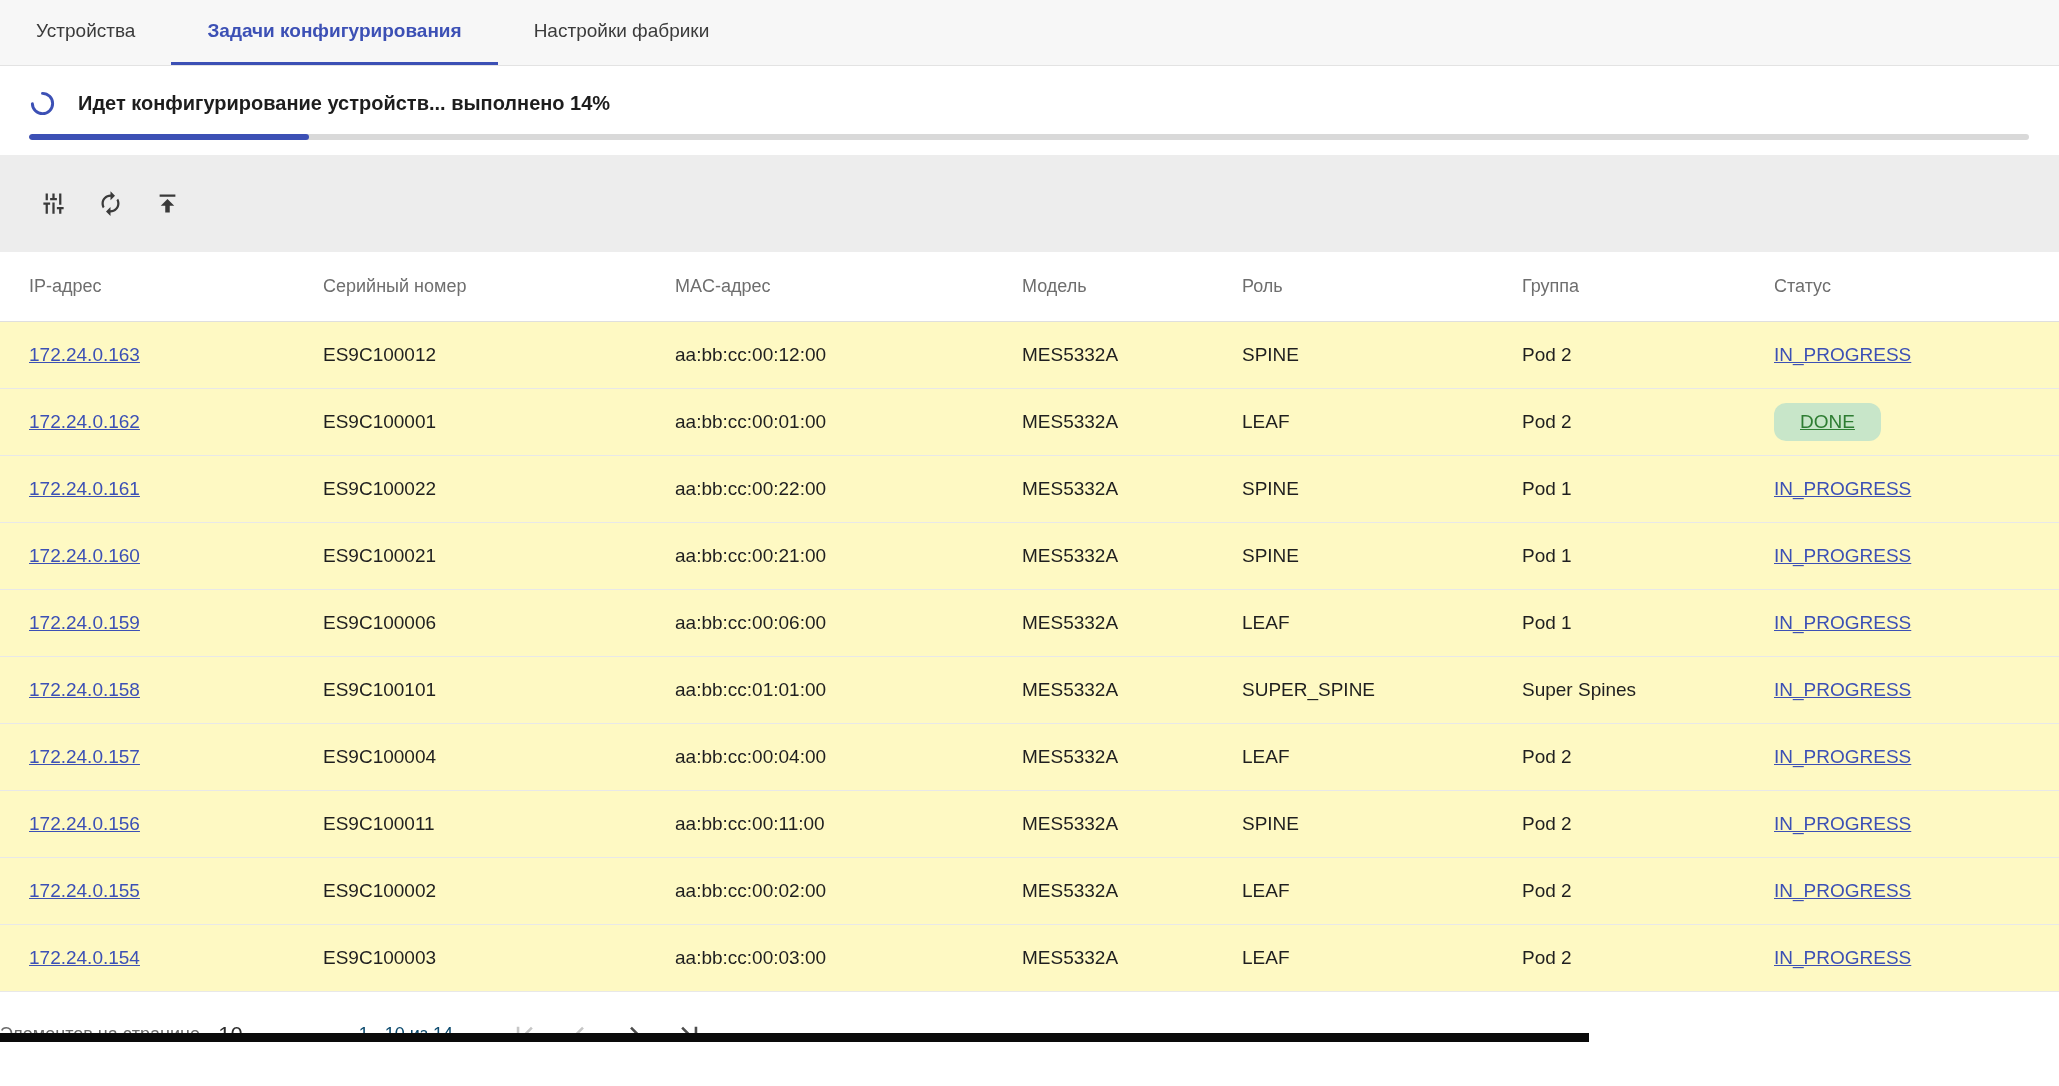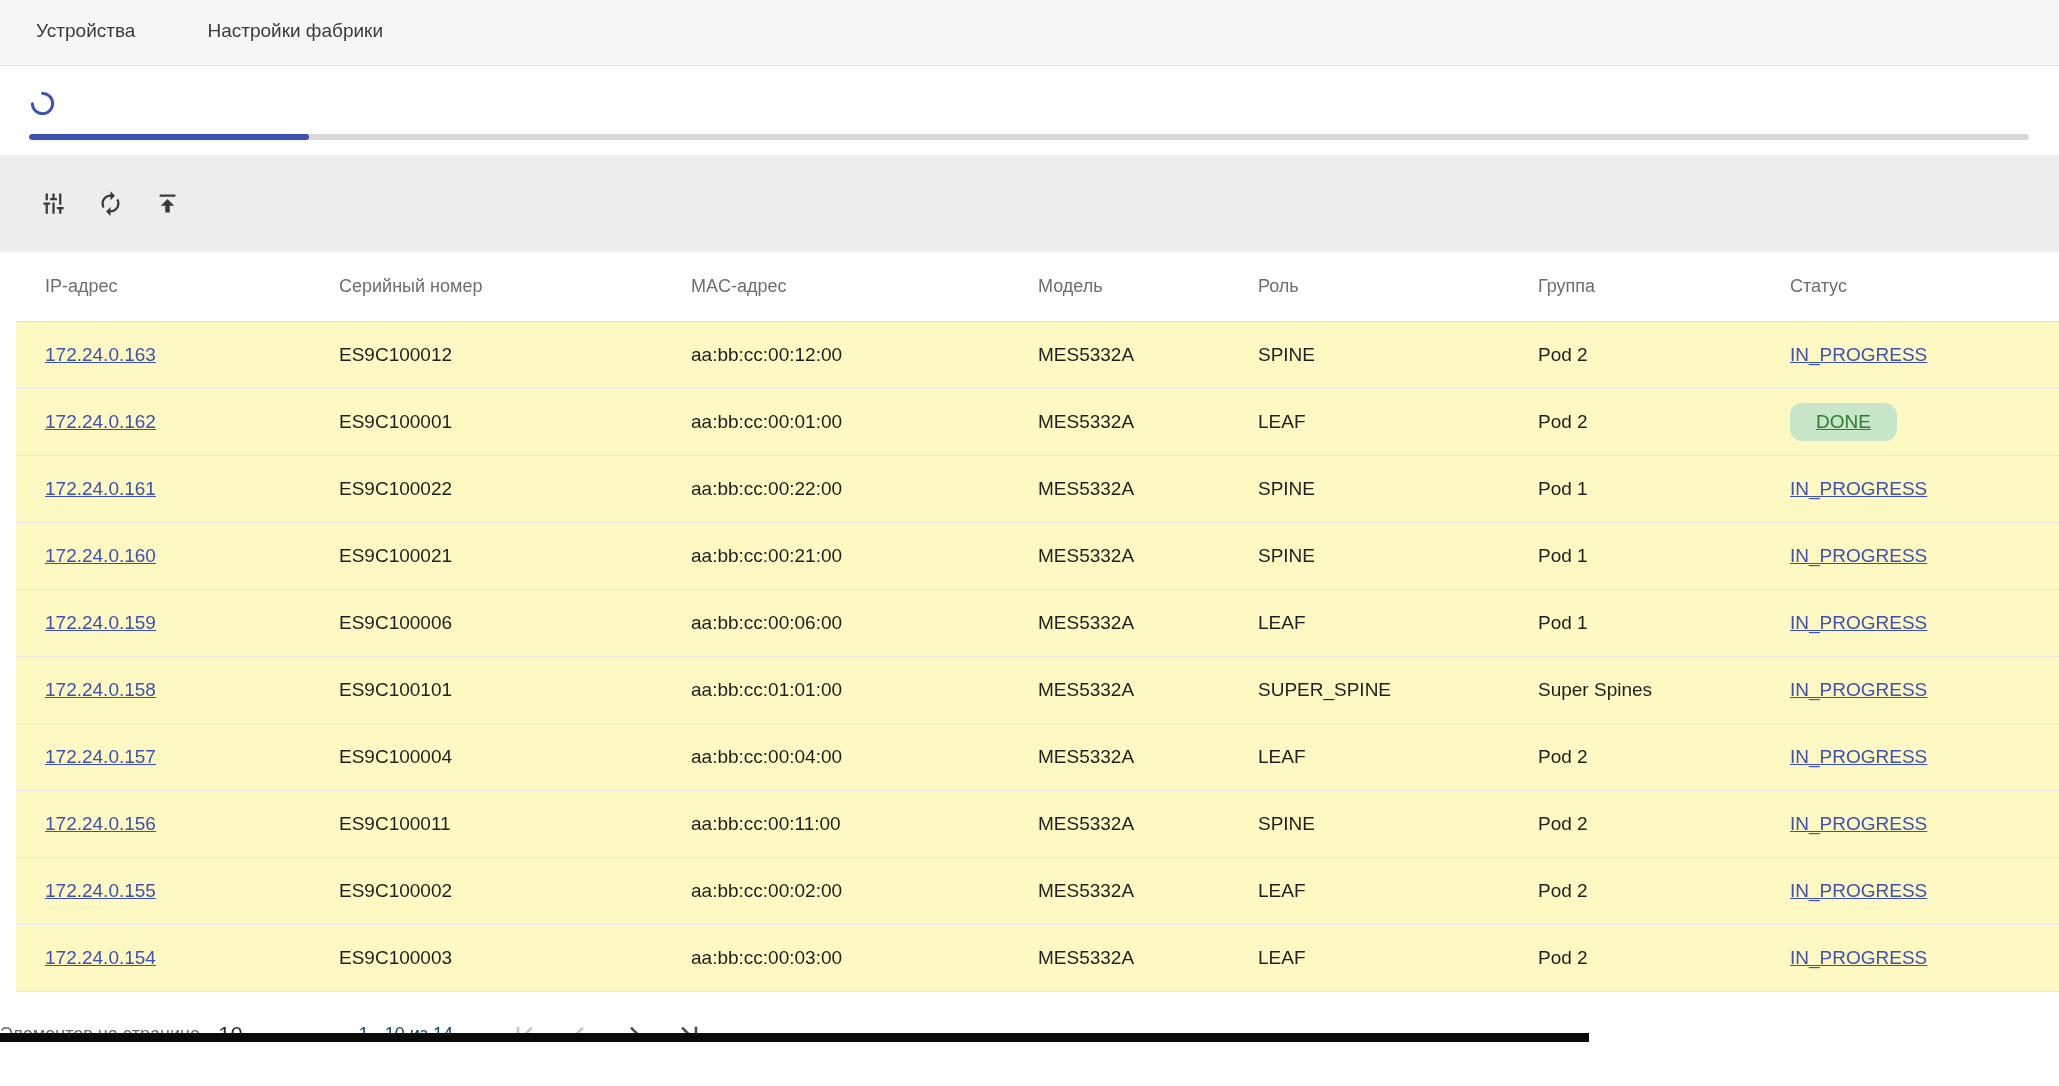--- a/index.html
+++ b/index.html
@@ -25,21 +25,21 @@
   .progress-fill { height:100%; width:0; background:var(--accent); border-radius:3px; }
 
   
   .toolbar { display:flex; align-items:center; gap:29px; height:97px; padding-left:39px; background:#ededed; }
   .icon-btn { background:none; border:none; padding:0; width:28px; height:28px; cursor:pointer;
               display:flex; align-items:center; justify-content:center; color:#3a3a3a; }
   .icon-btn svg { width:27px; height:27px; fill:#3a3a3a; }
 
   
   .grid-row { display:grid; grid-template-columns:294px 352px 347px 220px 280px 252px 1fr;
-              align-items:center; padding-left:29px;margin-left:16px; }
+              align-items:center; padding-left:29px; }
   .thead { height:70px; font-size:18px; color:#6e6e6e; background:#fff; border-bottom:1px solid #dfdfdf; }
   .trow  { height:67px; font-size:19px; color:#1f1f1f; background:#fef9c3; border-bottom:1px solid #e8e8e8; }
   .td { white-space:nowrap; overflow:hidden; }
   a.ip-link { color:var(--link); text-decoration:underline; cursor:pointer; }
   a.status-link { color:var(--link); text-decoration:underline; cursor:pointer; display:inline-block; }
   a.status-link[data-value="DONE"] { background:var(--done-bg); color:var(--done-text);
         padding:8px 26px; border-radius:12px; text-decoration:underline; }
 
   
   .footer { display:flex; align-items:center; justify-content:flex-start; height:85px;
@@ -57,28 +57,30 @@
 
   .bottom-strip { position:absolute; left:0; bottom:0; width:1589px; height:9px; background:#0a0a0a; }
 </style>
 </head>
 <body>
 
 <div class="app">
 
   <div class="tabbar">
     <div class="tab">Устройства</div>
+    <div class="tab active">Задачи конфигурирования</div>
     <div class="tab">Настройки фабрики</div>
   </div>
 
   <div class="progress-section">
     <div class="progress-row">
       <svg class="spinner" width="27" height="27" viewBox="0 0 24 24">
         <circle cx="12" cy="12" r="9" fill="none" stroke="#3c50b5" stroke-width="2.6" stroke-linecap="round" stroke-dasharray="42 14.5" transform="rotate(-90 12 12)"></circle>
       </svg>
+      <span class="progress-msg">Идет конфигурирование устройств... выполнено 14%</span>
     </div>
     <div class="progress-track">
       <div class="progress-fill" style="width: 14%;"></div>
     </div>
   </div>
 
   <div class="toolbar">
     <button class="icon-btn">
       <svg viewBox="0 0 24 24">
         <g transform="rotate(90 12 12)">

